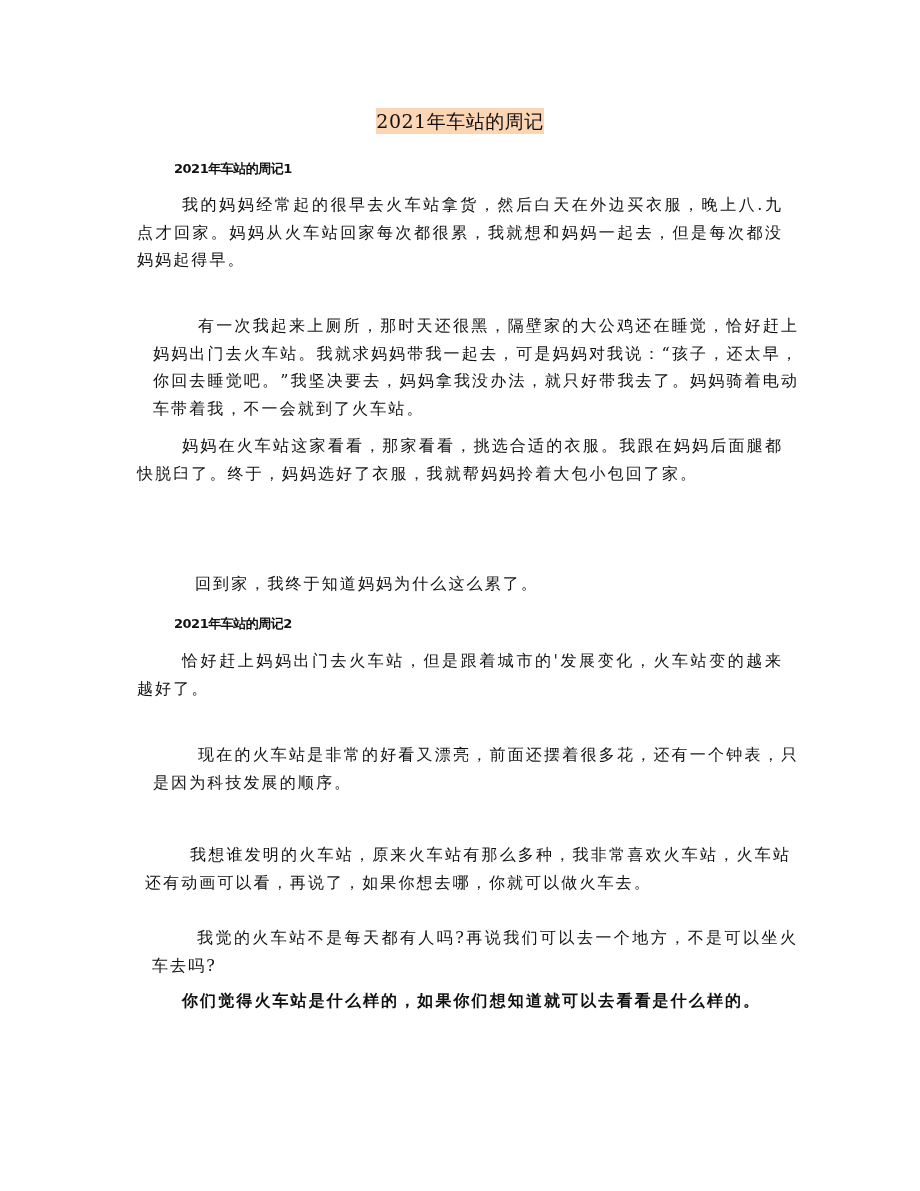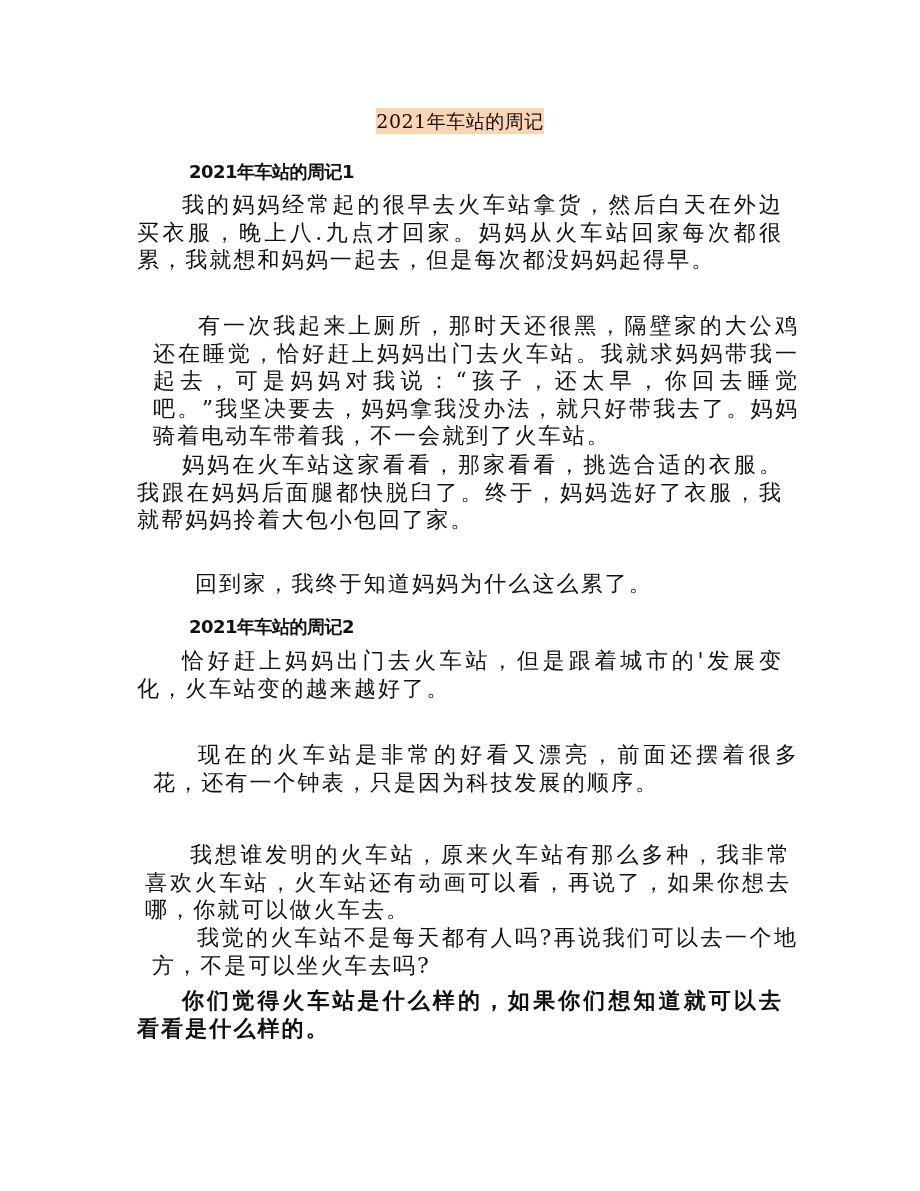--- a/index.html
+++ b/index.html
@@ -1,37 +1,37 @@
 <!DOCTYPE html>
 <html><head>
 <meta charset="utf-8">
 <style>
   html, body { margin: 0; padding: 0; background: #ffffff; }
   body { width: 920px; height: 1191px; position: relative; overflow: hidden;
          font-family: "DejaVu Serif", "Liberation Serif", serif; color: #111; }
   .page { position: absolute; left: 137px; top: 0; width: 646px; }
   .doc-title { position: absolute; top: 109px; left: 0; width: 646px; text-align: center; }
   .doc-title span { background: #fcd5b4; font-size: 19px; padding: 2px 0; letter-spacing: 0.5px; }
-  .section-heading { position: absolute; left: 52px; font-size: 18px; font-weight: bold;
+  .section-heading { position: absolute; left: 37px; font-size: 13px; font-weight: bold;
                      font-family: "DejaVu Sans", "Liberation Sans", sans-serif; letter-spacing: -0.5px; }
-  .para { position: absolute; left: 0; width: 646px; font-size: 22px; line-height: 27.5px;
+  .para { position: absolute; left: 0; width: 646px; font-size: 16px; line-height: 27.5px;
           text-indent: 45px; letter-spacing: 2.1px; text-align: justify; }
 </style>
 </head>
 <body>
 
 <div class="page">
   <div class="doc-title">
     <span>2021年车站的周记</span>
   </div>
 
   <div class="section-heading" style="top:160px;">2021年车站的周记1</div>
   <p class="para" style="top:191px;margin:0;">我的妈妈经常起的很早去火车站拿货，然后白天在外边买衣服，晚上八.九点才回家。妈妈从火车站回家每次都很累，我就想和妈妈一起去，但是每次都没妈妈起得早。</p>
   <p class="para" style="top:296px;margin:16px;">有一次我起来上厕所，那时天还很黑，隔壁家的大公鸡还在睡觉，恰好赶上妈妈出门去火车站。我就求妈妈带我一起去，可是妈妈对我说：“孩子，还太早，你回去睡觉吧。”我坚决要去，妈妈拿我没办法，就只好带我去了。妈妈骑着电动车带着我，不一会就到了火车站。</p>
-  <p class="para" style="top:451px;margin:0;">妈妈在火车站这家看看，那家看看，挑选合适的衣服。我跟在妈妈后面腿都快脱臼了。终于，妈妈选好了衣服，我就帮妈妈拎着大包小包回了家。</p>
+  <p class="para" style="top:432px;margin:0;">妈妈在火车站这家看看，那家看看，挑选合适的衣服。我跟在妈妈后面腿都快脱臼了。终于，妈妈选好了衣服，我就帮妈妈拎着大包小包回了家。</p>
   <p class="para" style="top:559px;margin:13px;font-family:Liberation Mono, monospace;">回到家，我终于知道妈妈为什么这么累了。</p>
 
   <div class="section-heading" style="top:615px;">2021年车站的周记2</div>
   <p class="para" style="top:647px;margin:0;">恰好赶上妈妈出门去火车站，但是跟着城市的'发展变化，火车站变的越来越好了。</p>
   <p class="para" style="top:725px;margin:16px;">现在的火车站是非常的好看又漂亮，前面还摆着很多花，还有一个钟表，只是因为科技发展的顺序。</p>
   <p class="para" style="top:833px;margin:8px;">我想谁发明的火车站，原来火车站有那么多种，我非常喜欢火车站，火车站还有动画可以看，再说了，如果你想去哪，你就可以做火车去。</p>
   <p class="para" style="top:909px;margin:15px;">我觉的火车站不是每天都有人吗?再说我们可以去一个地方，不是可以坐火车去吗?</p>
   <p class="para" style="top:987px;margin:0;font-weight:bold;">你们觉得火车站是什么样的，如果你们想知道就可以去看看是什么样的。</p>
 </div>
 

